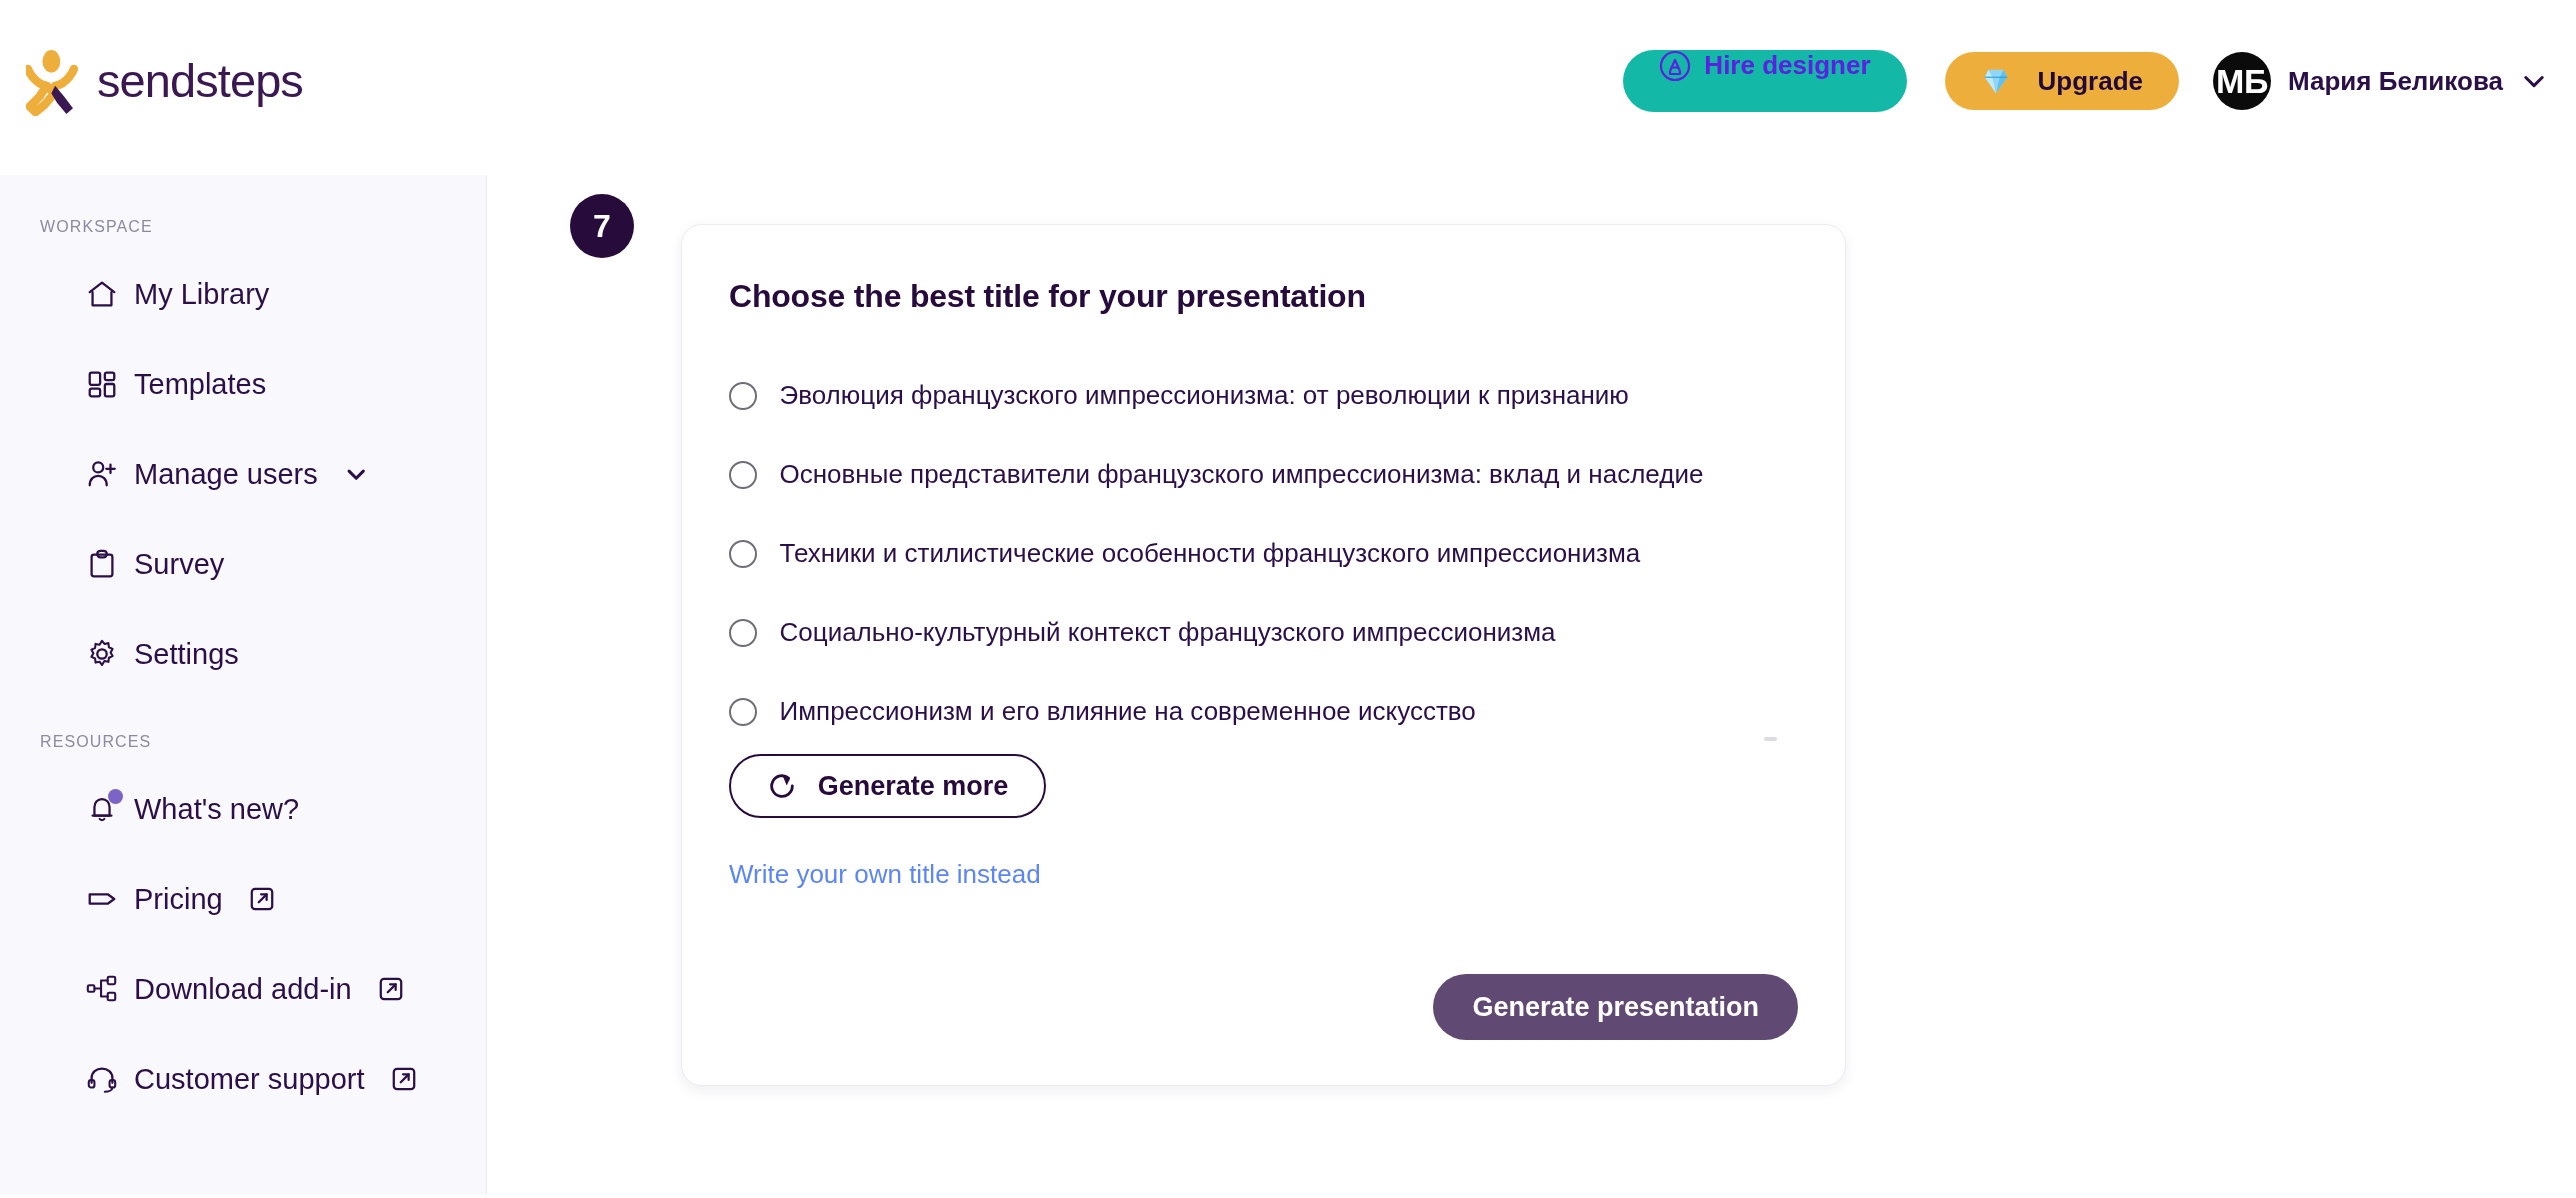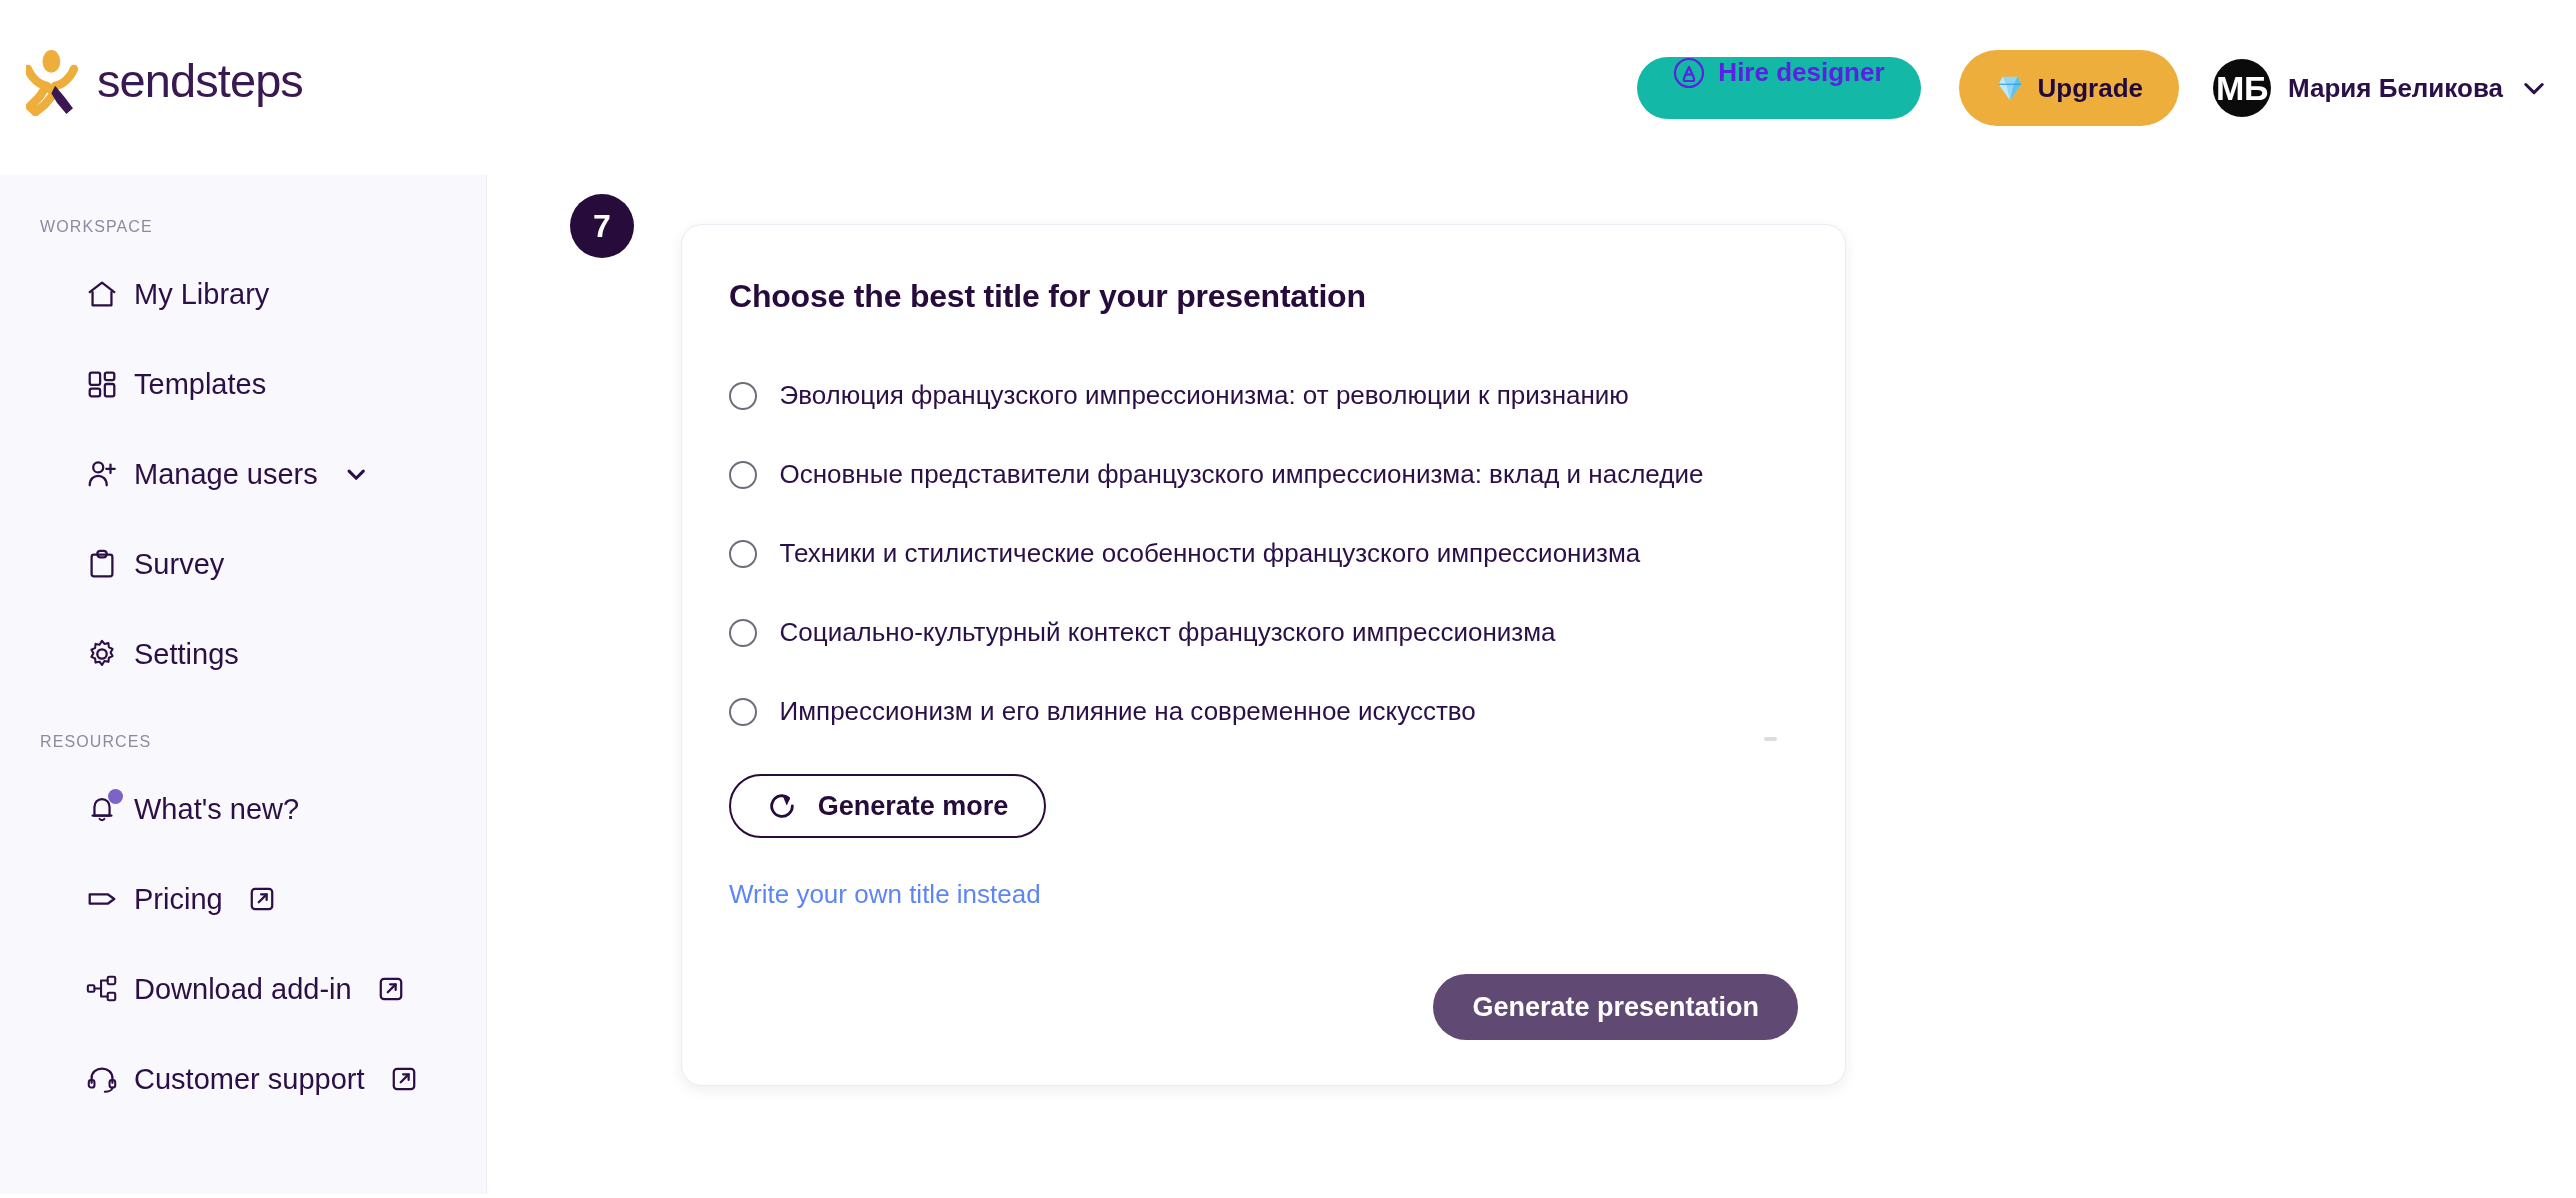--- a/index.html
+++ b/index.html
@@ -32,24 +32,24 @@
   .hire-btn {
     display: flex; align-items: flex-start; gap: 13px;
     background: #14b8a6;
     border: none; border-radius: 38px;
     height: 62px; padding: 0 36px;
     color: #5b21e0; font-size: 26px; font-weight: bold;
     cursor: pointer; white-space: nowrap;
   }
   .hire-icon { width: 32px; height: 32px; display:block; flex: 0 0 auto; }
   .upgrade-btn {
-    display: flex; align-items: center; gap: 13px;
+    display: flex; align-items: center; gap: 27px;
     background: #eeae3c;
     border: none; border-radius: 38px;
-    height: 76px; padding: 0 36px;
+    height: 58px; padding: 0 36px;
     margin-left: 38px;
     color: #22093d; font-size: 26px; font-weight: bold;
     cursor: pointer; white-space: nowrap;
   }
   .gem-icon { width: 30px; height: 30px; display:block; flex: 0 0 auto; }
   .user-menu {
     display: flex; align-items: center; gap: 17px;
     margin-left: 34px; cursor: pointer;
   }
   .avatar {
@@ -133,21 +133,21 @@
   }
   .radio {
     width: 28px; height: 28px; border-radius: 50%;
     border: 2.8px solid #6e6e78; background: #ffffff;
     flex: 0 0 auto;
   }
   .option-label {
     font-size: 26px; color: #2b0f47; white-space: nowrap;
   }
   .gen-more-btn {
-    margin-top: 23px;
+    margin-top: 3px;
     display: inline-flex; align-items: center; gap: 20.7px;
     height: 64px; padding: 0 36px;
     background: #ffffff; color: #260b3b;
     border: 2.8px solid #260b3b; border-radius: 38px;
     font-size: 27px; font-weight: bold; cursor: pointer;
   }
   .refresh-icon { width: 30px; height: 30px; display: block; }
   .own-title-link {
     display: inline-block; margin-top: 41px;
     font-size: 26px; color: #5c86f5; cursor: pointer;

